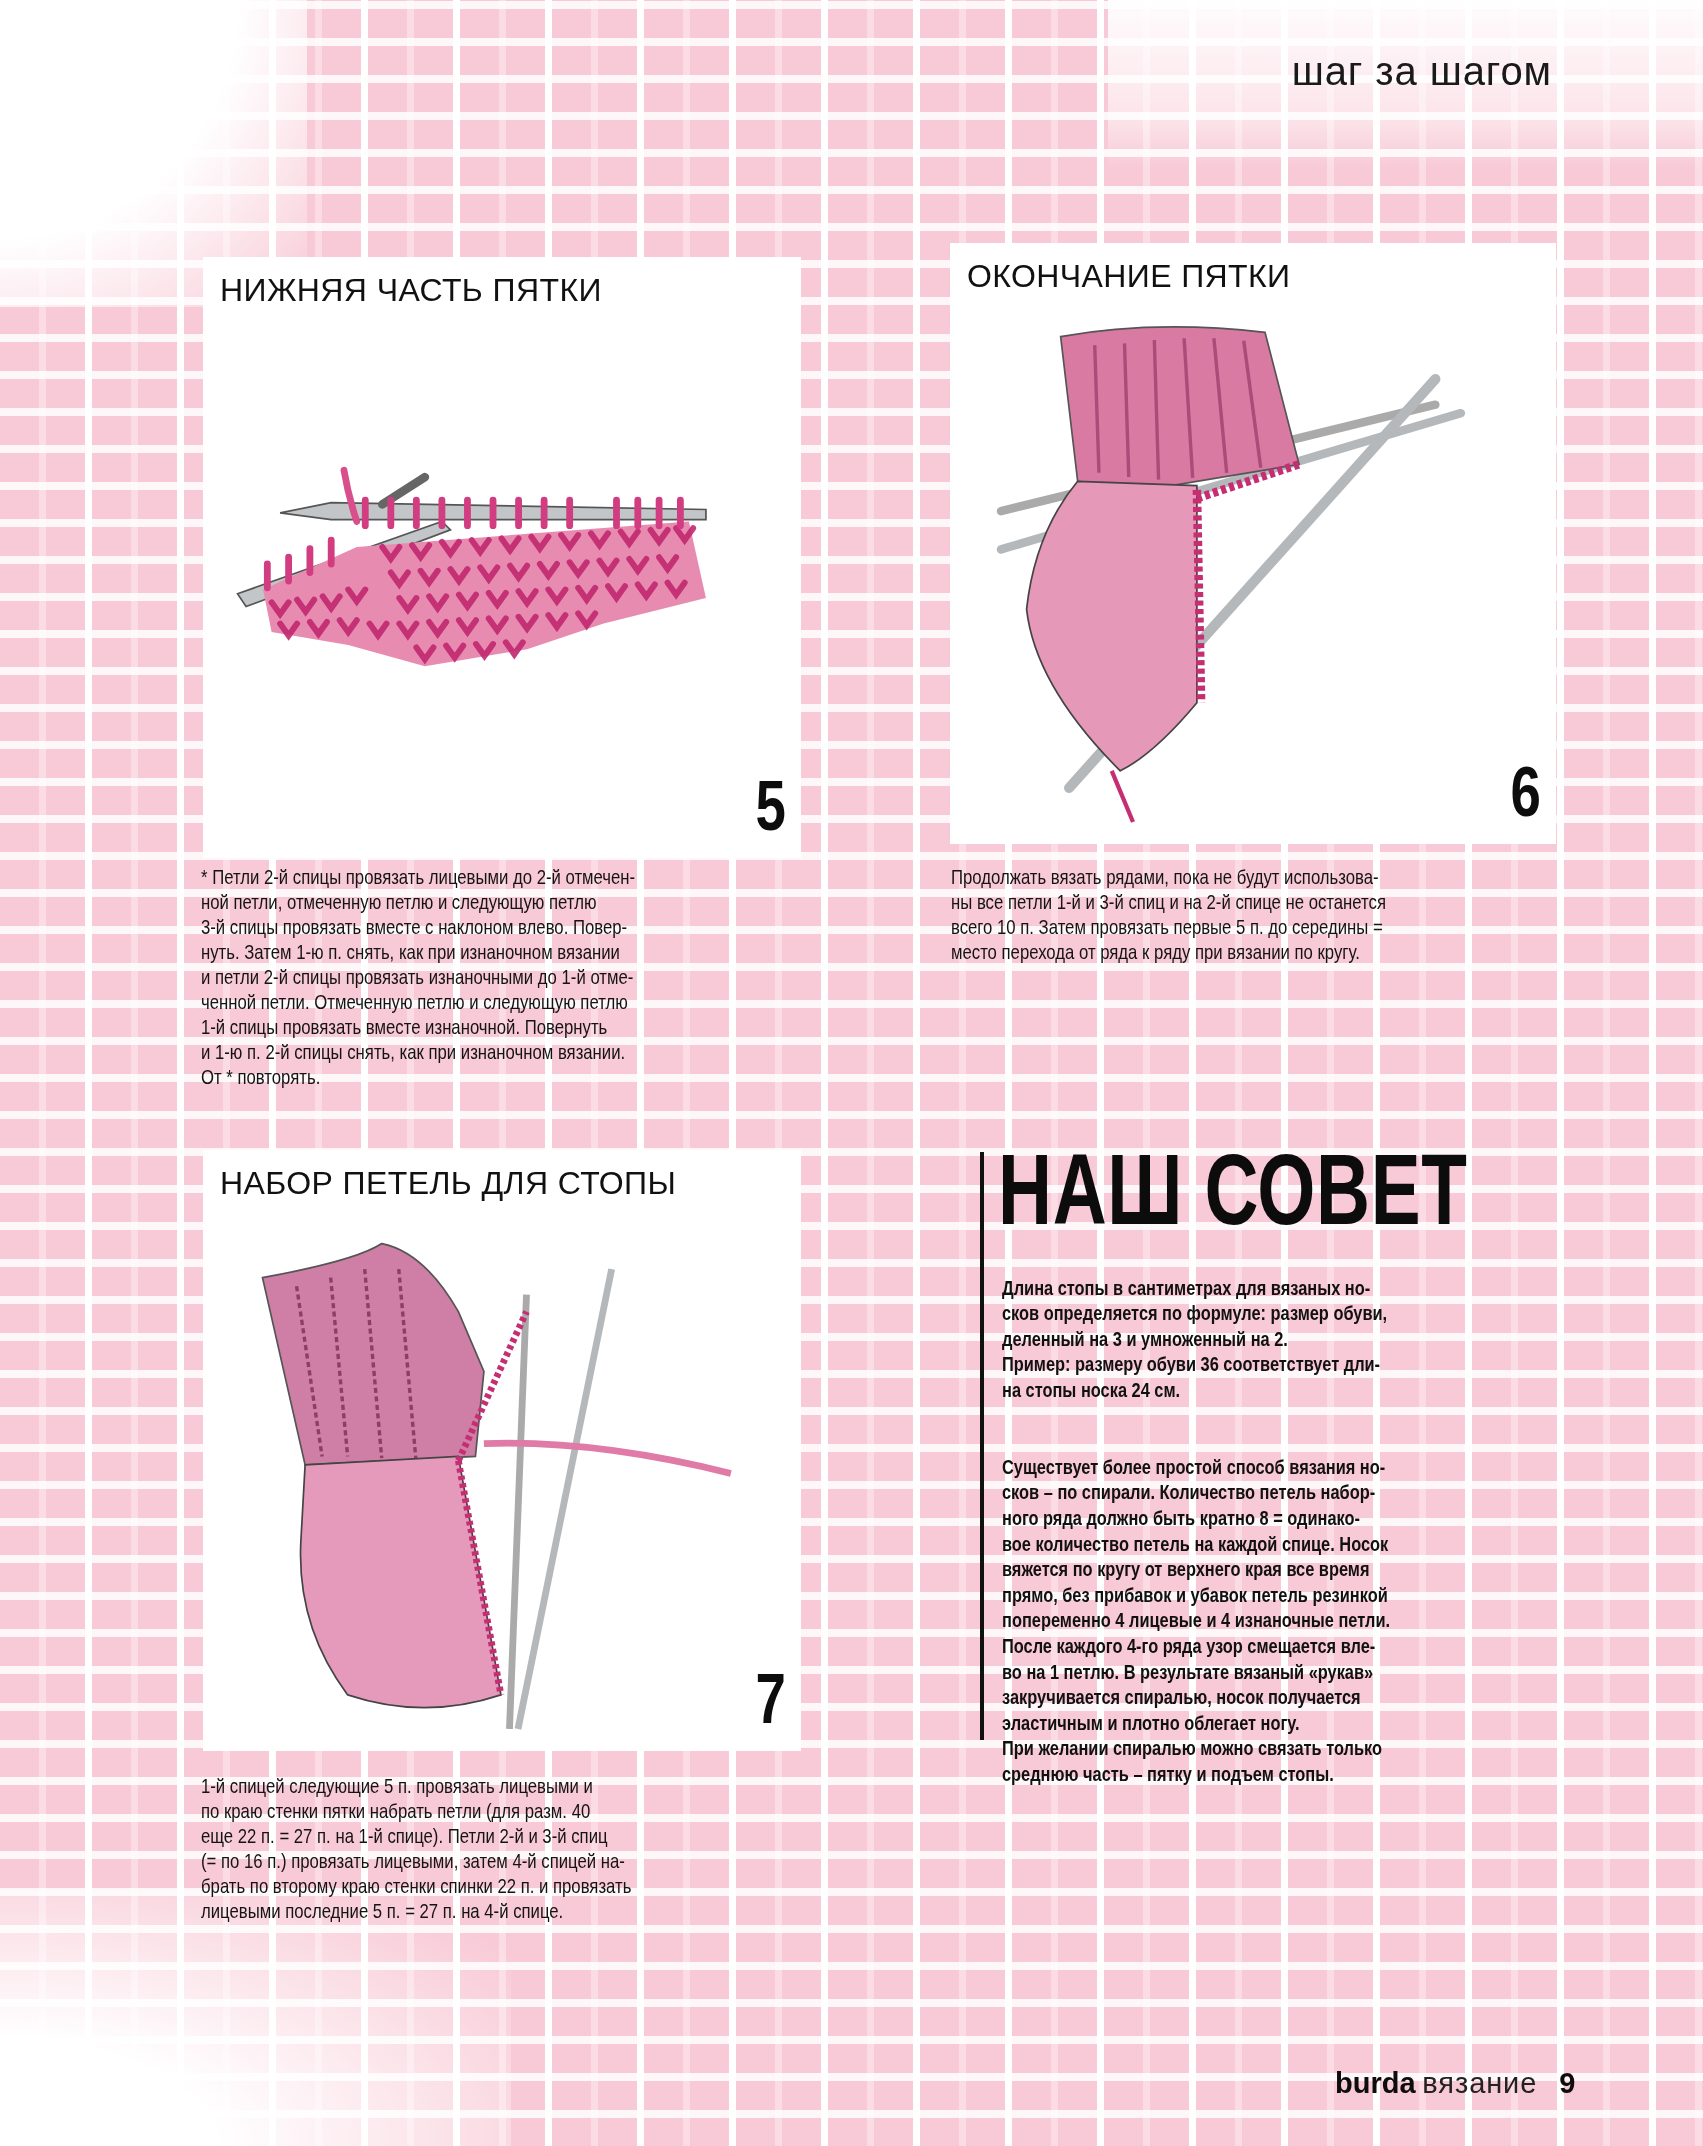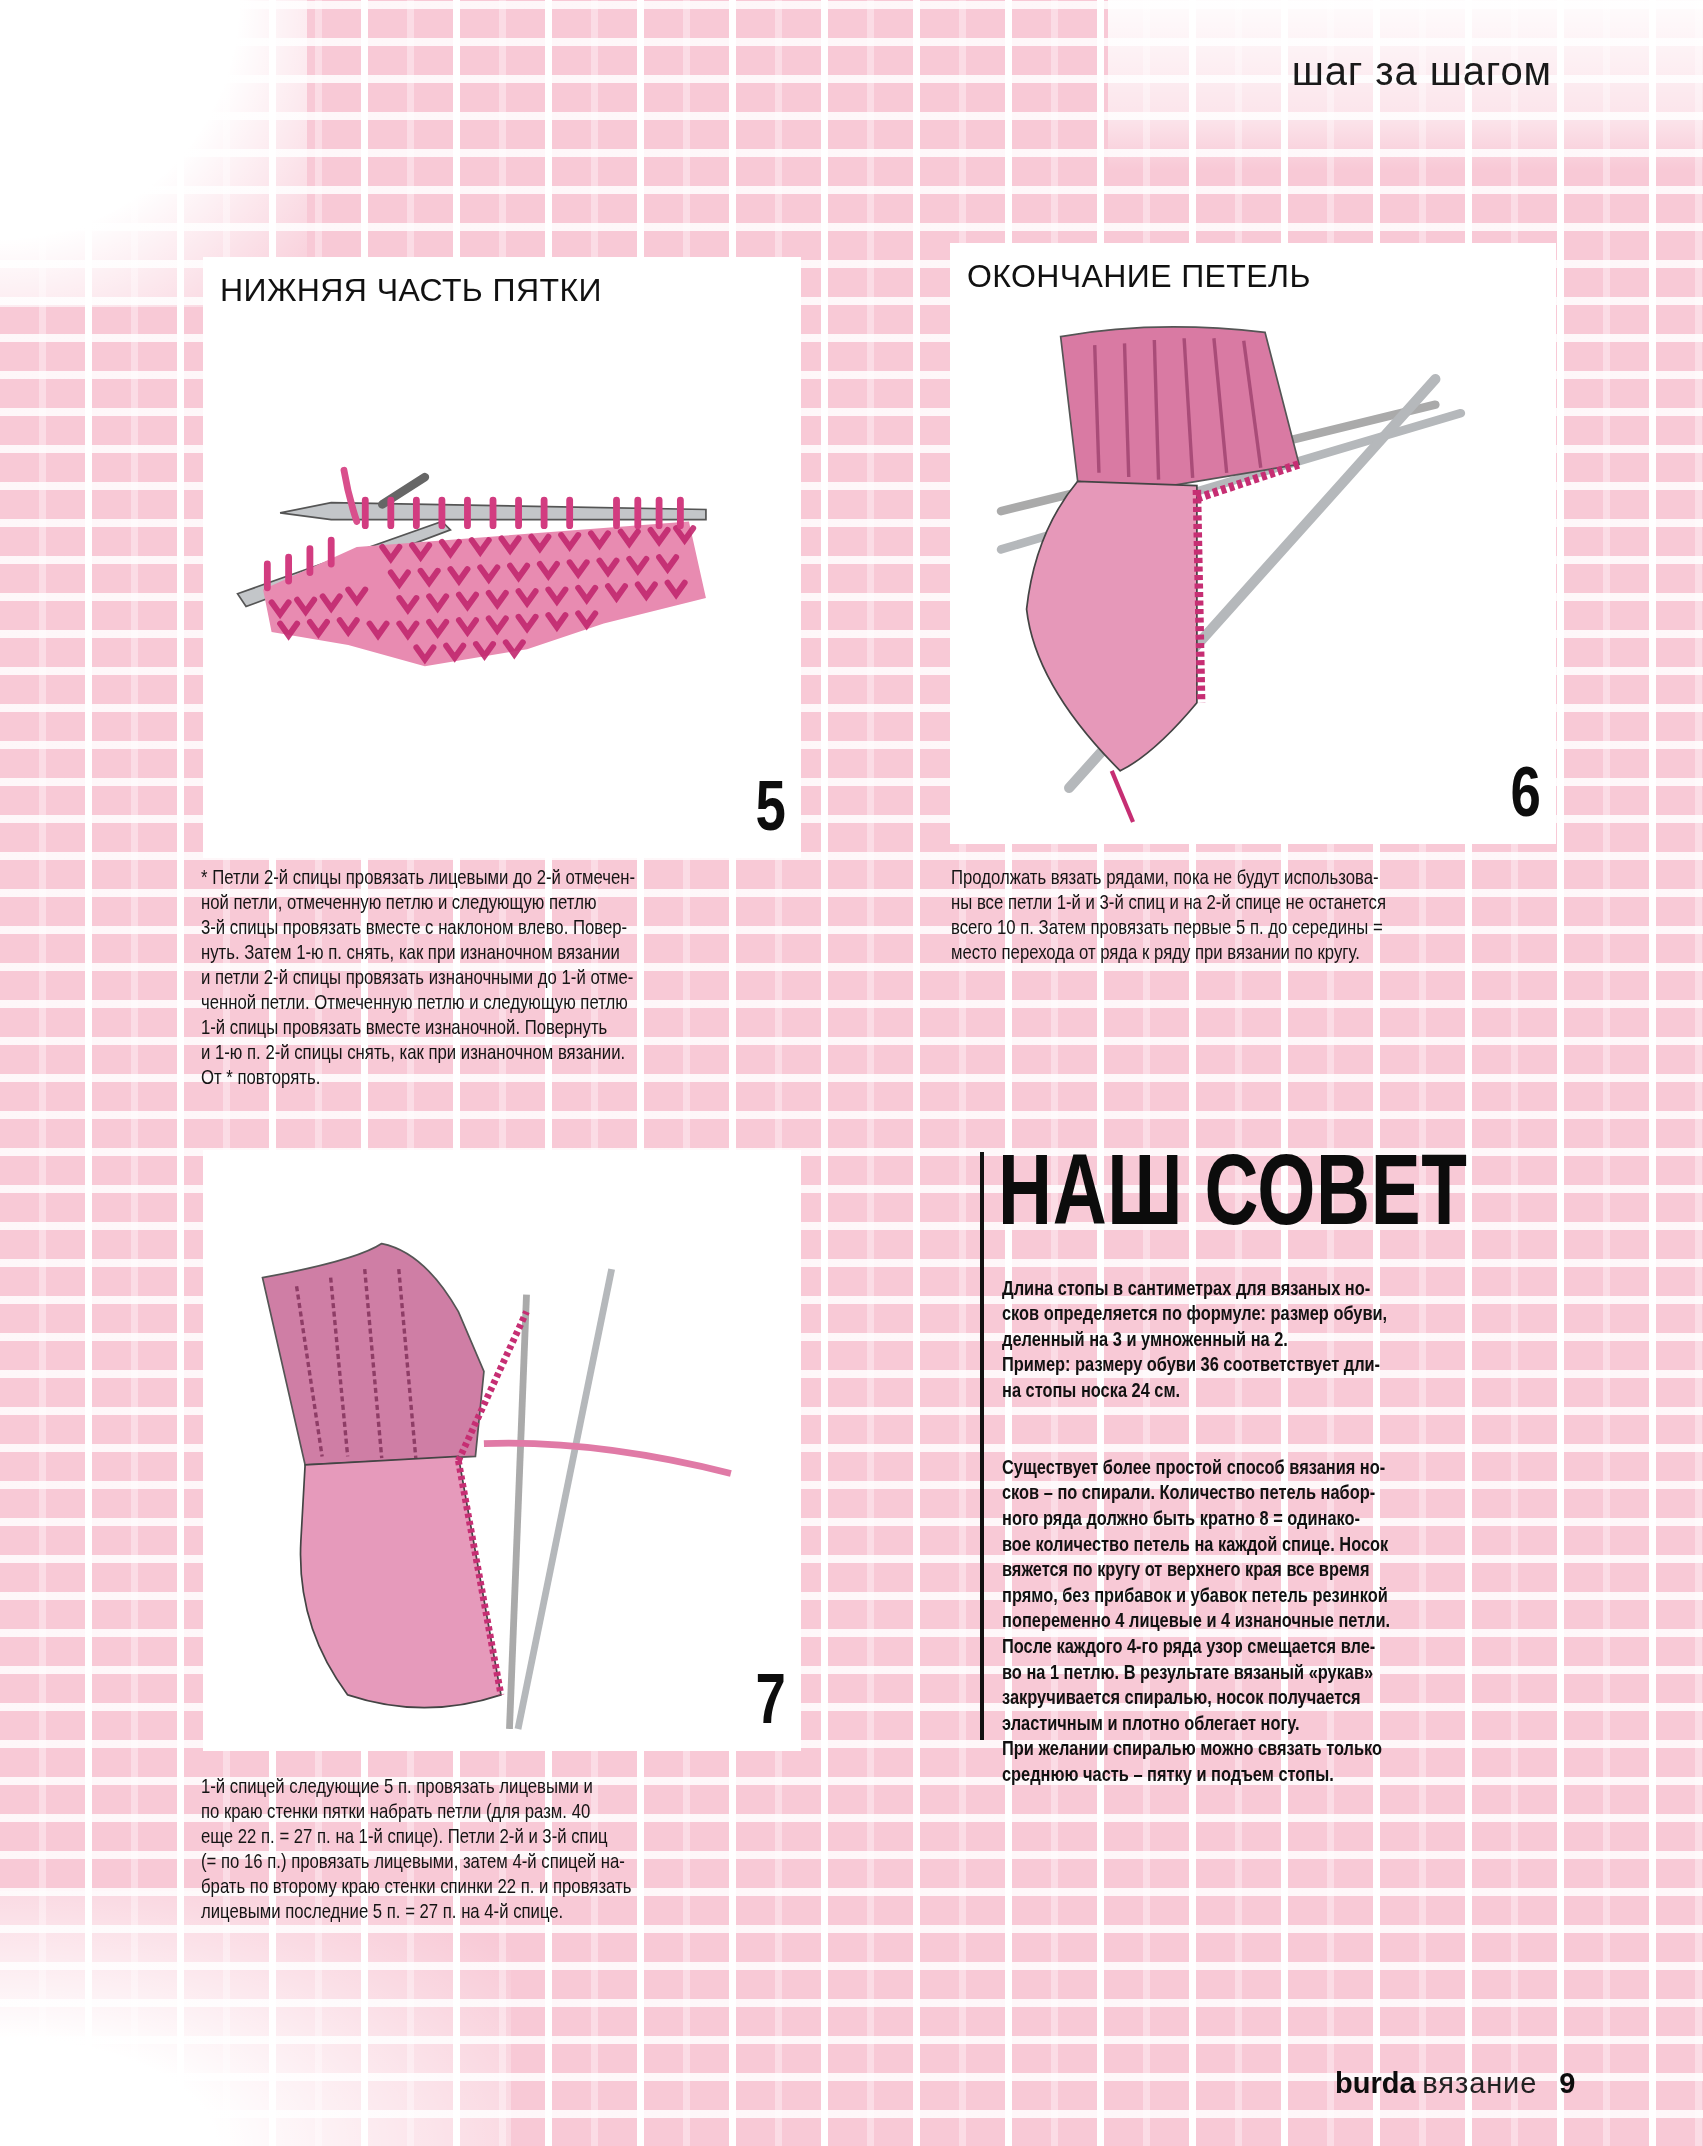--- a/index.html
+++ b/index.html
@@ -118,21 +118,21 @@
 ной петли, отмеченную петлю и следующую петлю
 3-й спицы провязать вместе с наклоном влево. Повер-
 нуть. Затем 1-ю п. снять, как при изнаночном вязании
 и петли 2-й спицы провязать изнаночными до 1-й отме-
 ченной петли. Отмеченную петлю и следующую петлю
 1-й спицы провязать вместе изнаночной. Повернуть
 и 1-ю п. 2-й спицы снять, как при изнаночном вязании.
 От * повторять.</div>
 
 <div class="layer panel" style="left:950px; top:243px; width:606px; height:601px;">
-  <div class="panel-title">ОКОНЧАНИЕ ПЕТЕЛЬ</div>
+  <div class="panel-title">ОКОНЧАНИЕ ПЯТКИ</div>
   <div style="position:absolute; left:34px; top:68px;">
     <svg width="545" height="528" viewBox="0 0 640 620">
 
       <line x1="20" y1="235" x2="530" y2="110" stroke="#aaa" stroke-width="10" stroke-linecap="round"></line>
       <line x1="20" y1="280" x2="560" y2="120" stroke="#b5b8bb" stroke-width="10" stroke-linecap="round"></line>
       <line x1="100" y1="560" x2="530" y2="80" stroke="#b5b8bb" stroke-width="12" stroke-linecap="round"></line>
 
       <path d="M 90 30 Q 200 10 330 25 L 370 180 L 190 210 L 110 200 Z" fill="#d97aa3" stroke="#555" stroke-width="2"></path>
       <g stroke="#a94c78" stroke-width="4">
           <line x1="130" y1="40" x2="135" y2="190"></line>
@@ -150,20 +150,21 @@
     </svg>
   </div>
   <div class="step-num">6</div>
 </div>
 <div class="layer caption" style="left:951px; top:865px; width:767px;">Продолжать вязать рядами, пока не будут использова-
 ны все петли 1-й и 3-й спиц и на 2-й спице не останется
 всего 10 п. Затем провязать первые 5 п. до середины =
 место перехода от ряда к ряду при вязании по кругу.</div>
 
 <div class="layer panel" style="left:203px; top:1150px; width:598px; height:601px;">
+  <div class="panel-title">НАБОР ПЕТЕЛЬ ДЛЯ СТОПЫ</div>
   <div style="position:absolute; left:51px; top:68px;">
     <svg width="545" height="528" viewBox="0 0 640 620">
 
       <line x1="320" y1="90" x2="300" y2="600" stroke="#aaa" stroke-width="8"></line>
       <line x1="420" y1="60" x2="310" y2="600" stroke="#b5b8bb" stroke-width="8"></line>
       <line x1="140" y1="120" x2="200" y2="340" stroke="#c2286f" stroke-width="8"></line>
       <line x1="80" y1="450" x2="230" y2="280" stroke="#999" stroke-width="8"></line>
 
       <path d="M 10 70 Q 120 50 150 30 Q 200 40 240 110 L 270 180 L 260 280 L 60 290 Q 40 200 10 70 Z" fill="#cf7ea5" stroke="#555" stroke-width="2"></path>
       <g stroke="#8e3d66" stroke-width="4" stroke-dasharray="6 4">

